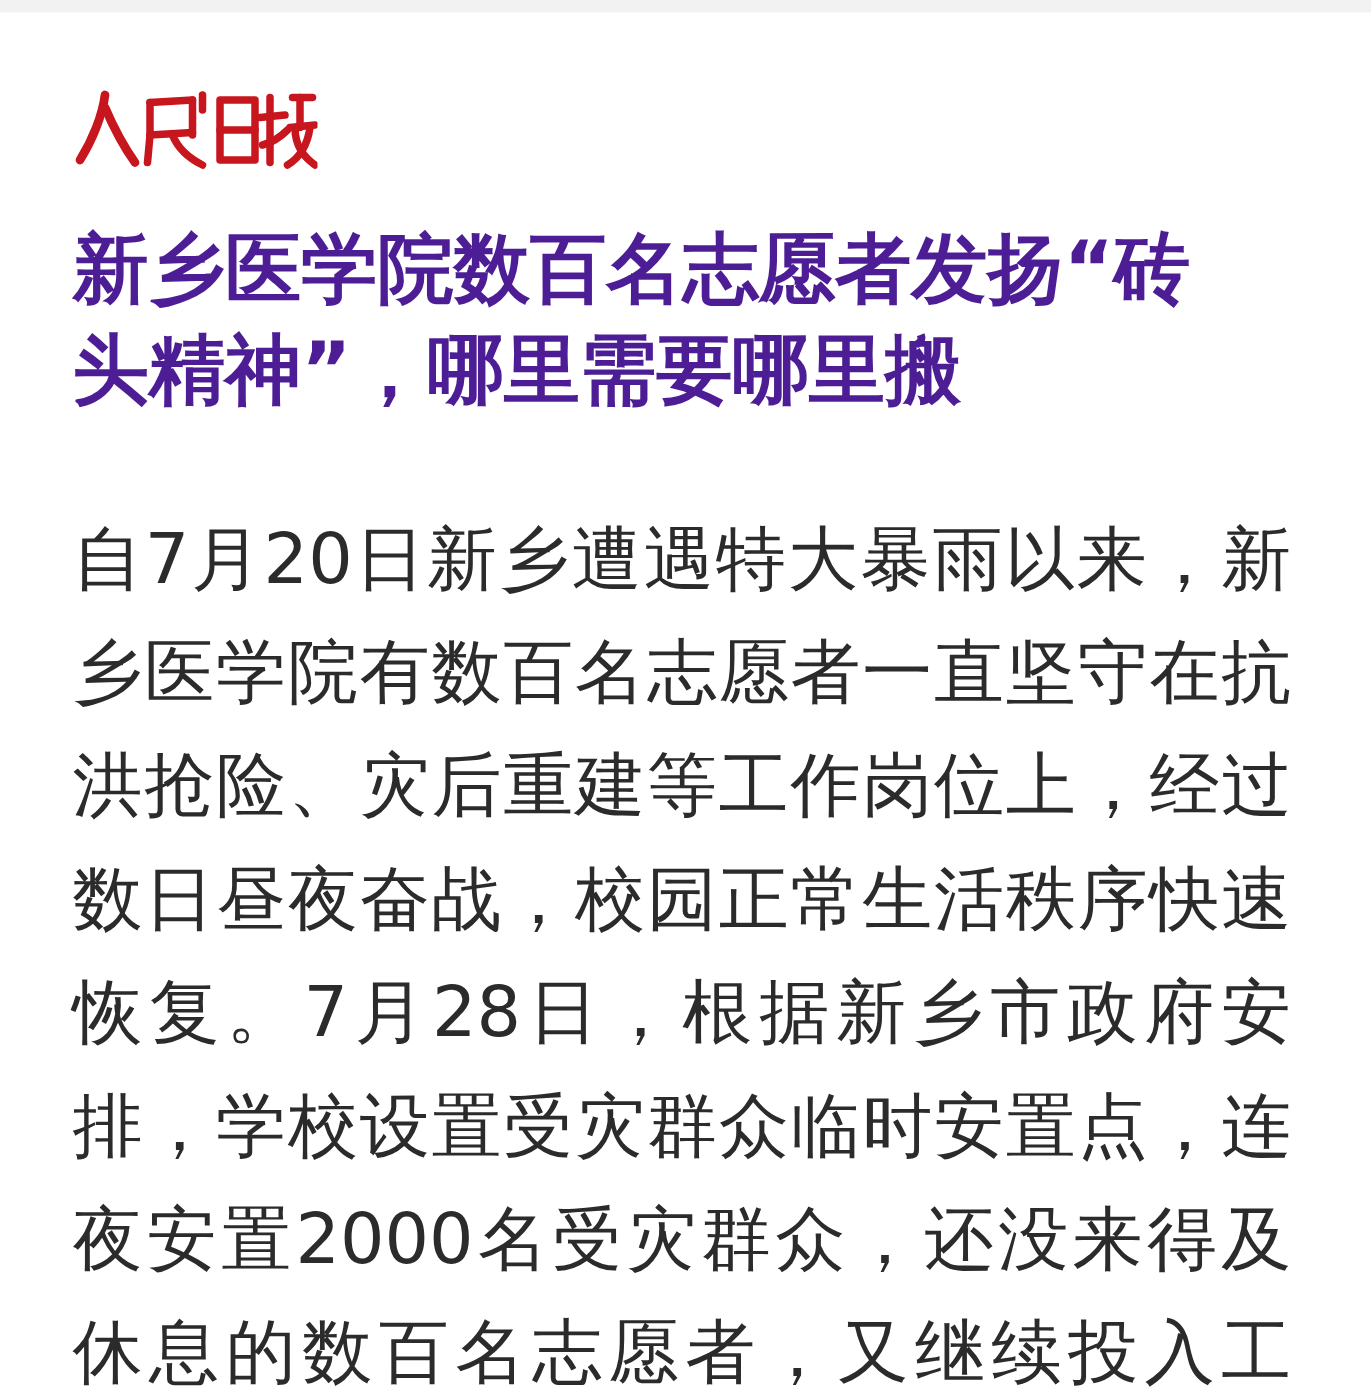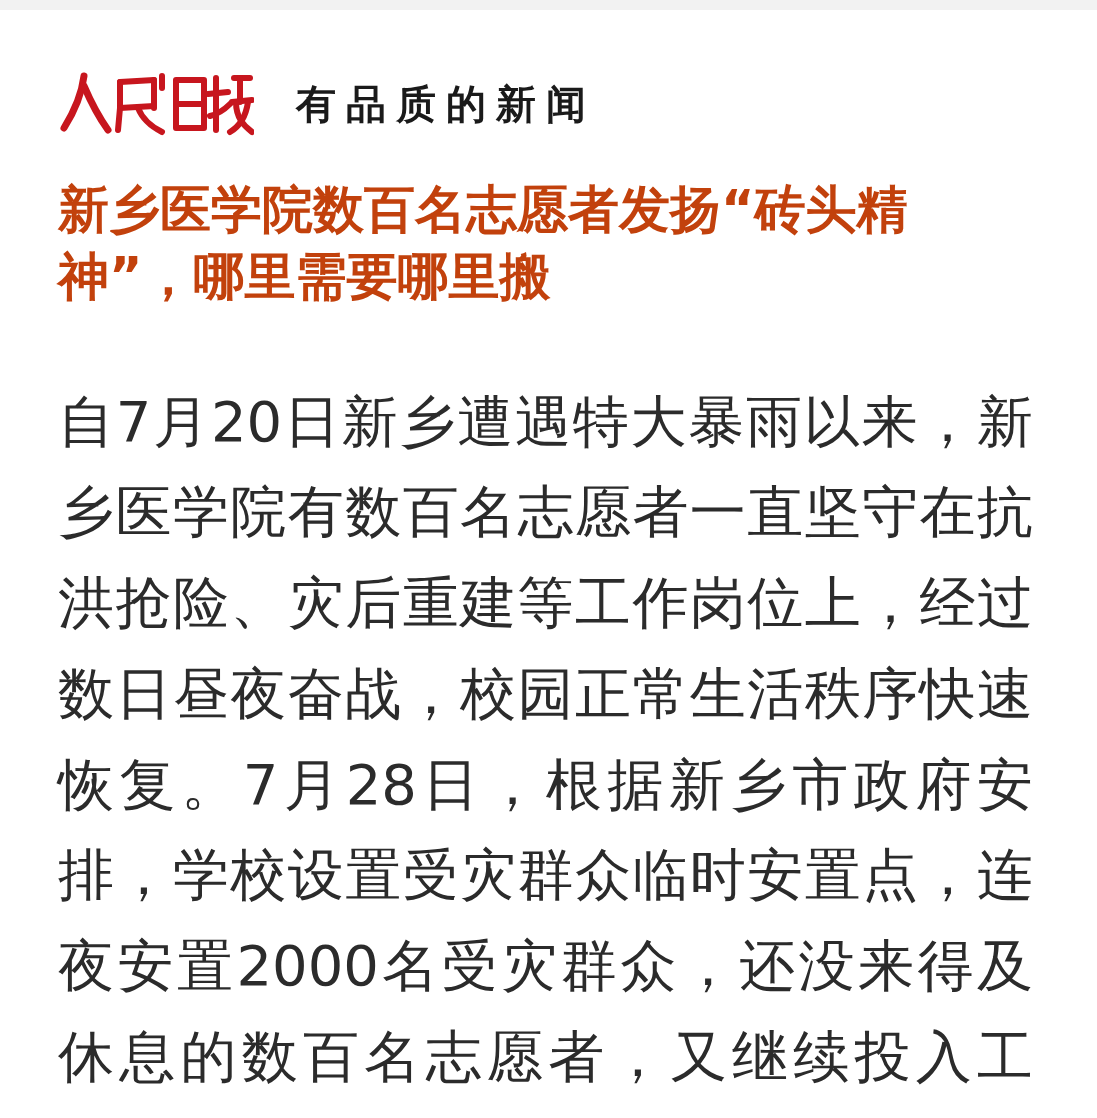--- a/index.html
+++ b/index.html
@@ -74,24 +74,24 @@
     color: #1a1a1a;
     font-family: "DejaVu Serif", "Liberation Serif", serif;
     font-weight: bold;
     font-size: 40px;
     letter-spacing: 10px;
     white-space: nowrap;
   }
   
   .headline {
     margin-top: 16px;
-    color: #c2410c;
+    color: #4c1d95;
     font-family: "DejaVu Sans", "Liberation Sans", sans-serif;
     font-weight: bold;
-    font-size: 51px;
+    font-size: 61px;
     line-height: 1.32;
     letter-spacing: 0px;
     text-align: left;
     word-break: break-all;
     padding-right: 30px;
   }
   
   .article-body {
     margin-top: 66px;
     color: #2b2b2b;
@@ -140,21 +140,20 @@
             <path d="M176 10 L192 10" stroke-width="6"></path>
             <path d="M182 10 L182 34" stroke-width="6"></path>
             <path d="M174 34 L194 32" stroke-width="6"></path>
             <path d="M178 34 C178 50 186 58 194 64" stroke-width="6"></path>
             <path d="M190 34 C188 48 182 58 172 64" stroke-width="6"></path>
           </g>
         </svg>
         <span class="logo-text">人民日报</span>
       </div>
 
-      <div class="tagline">有品质的新闻</div>
 
     </div>
 
     <h1 class="headline">新乡医学院数百名志愿者发扬“砖头精神”，哪里需要哪里搬</h1>
 
     <p class="article-body">自7月20日新乡遭遇特大暴雨以来，新乡医学院有数百名志愿者一直坚守在抗洪抢险、灾后重建等工作岗位上，经过数日昼夜奋战，校园正常生活秩序快速恢复。7月28日，根据新乡市政府安排，学校设置受灾群众临时安置点，连夜安置2000名受灾群众，还没来得及休息的数百名志愿者，又继续投入工作。</p>
 
   </div>
 </div>
 

